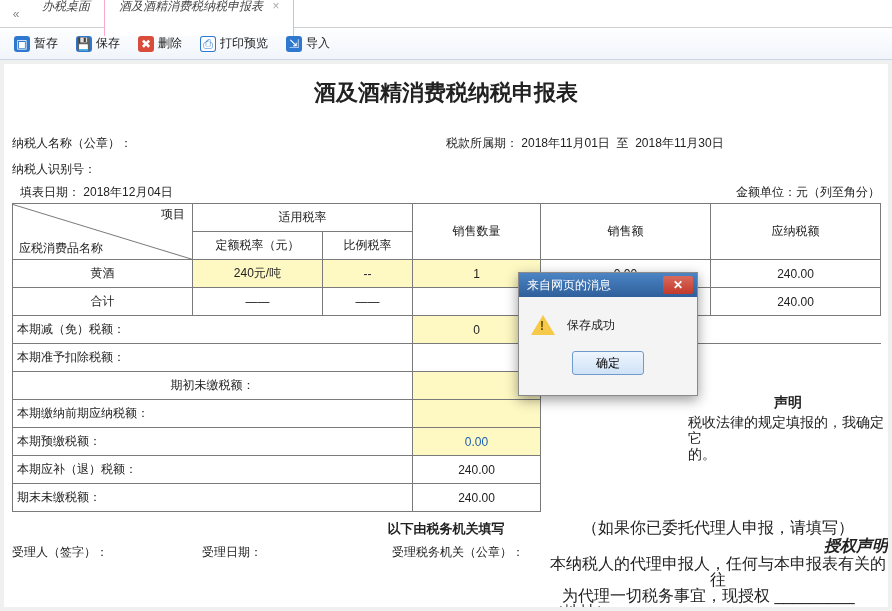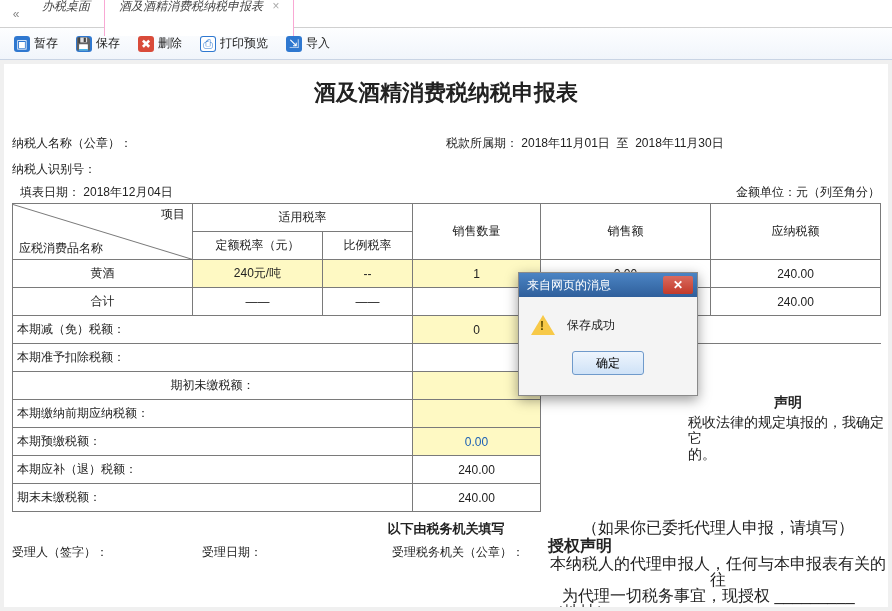--- a/index.html
+++ b/index.html
@@ -141,21 +141,21 @@
   .decl-title { text-align:center; font-weight:bold; margin-bottom:4px; }
   .auth {
     position:absolute;
     left: 544px;
     top: 456px;
     width: 340px;
     font-size: 16px;
     line-height: 16px;
   }
   .auth-t1 { text-align:center; margin-bottom:2px;}
-  .auth-t2 { text-align:left; font-weight:bold; margin-bottom:2px;}
+  .auth-t2 { text-align:right; font-weight:bold; margin-bottom:2px;font-style:italic;}
   .tax-section {
     text-align:center;
     font-weight:bold;
     margin-top: 8px;
     font-size: 13px;
   }
   .tax-row {
     display:flex;
     margin-top:6px;
   }

